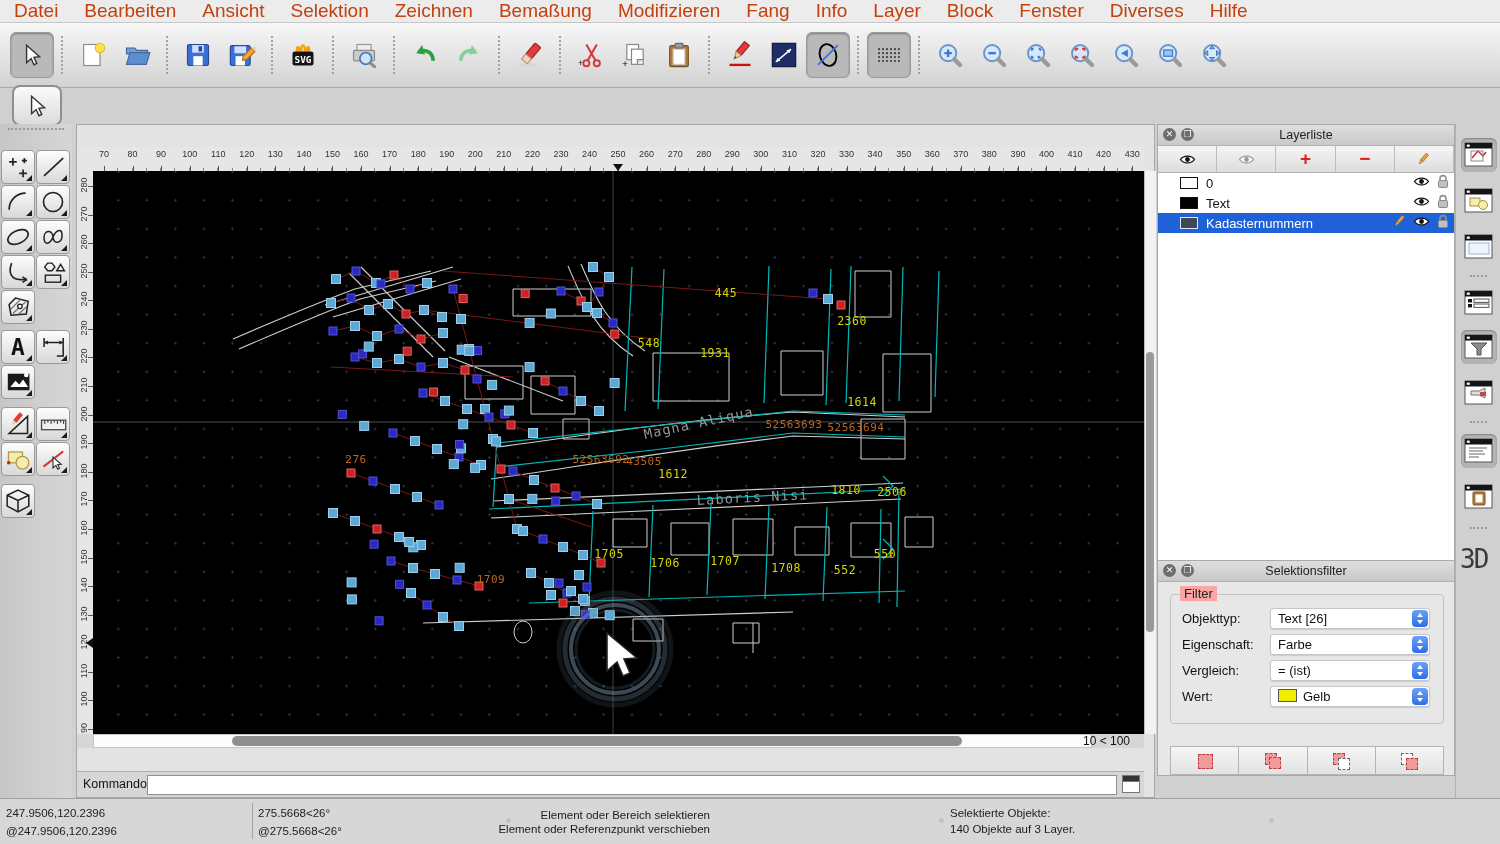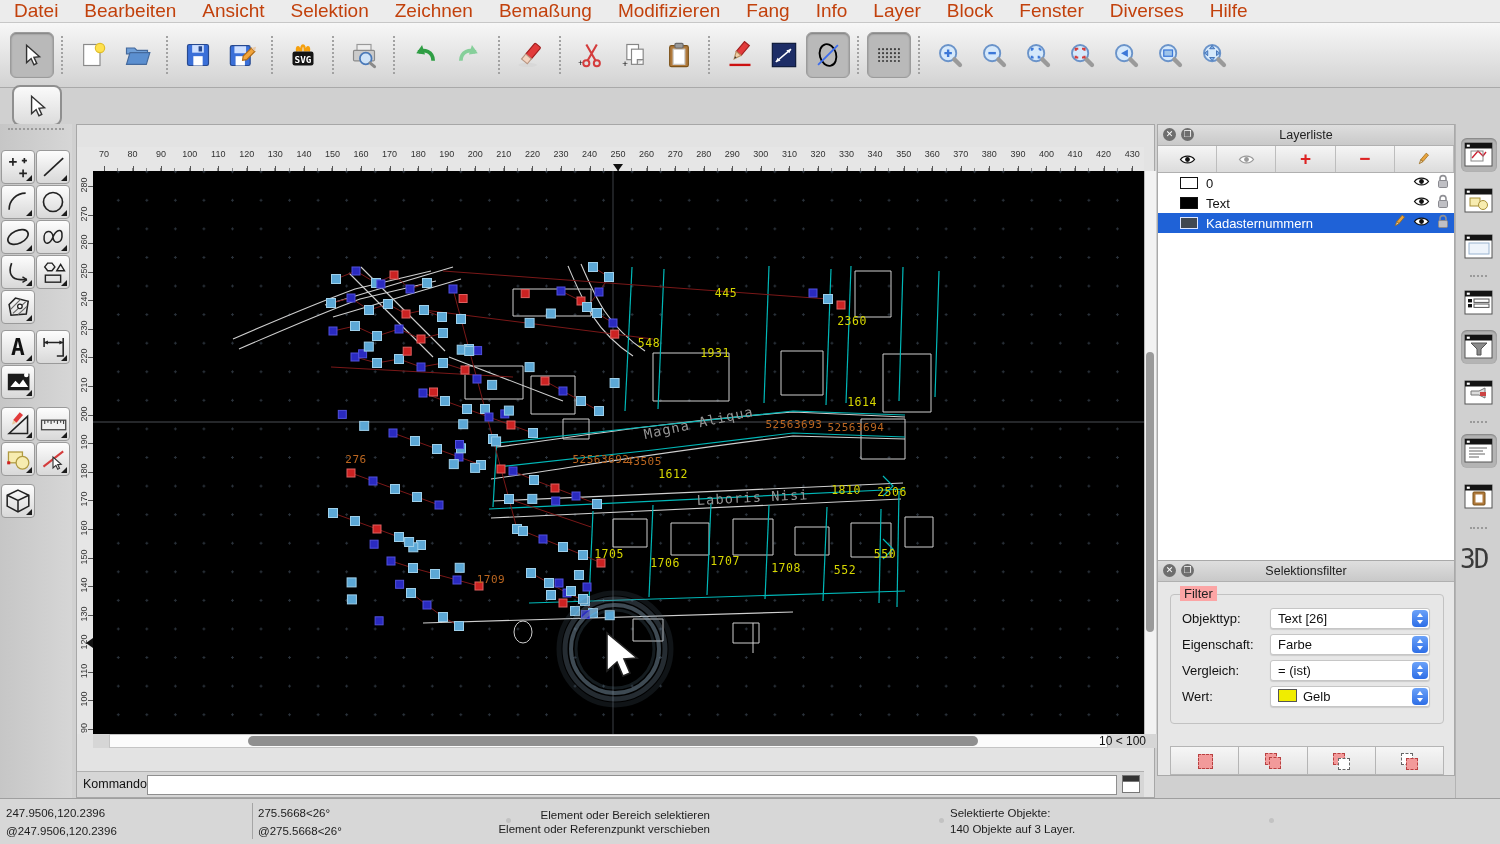--- a/index.html
+++ b/index.html
@@ -38,21 +38,21 @@
   #vruler{position:absolute;left:0;top:46px;width:16px;height:563px;background:#e6e6e6;border-right:1px solid #9e9e9e;overflow:hidden;}
   .vtick-label{position:absolute;left:1px;transform:rotate(-90deg);transform-origin:center;font-size:9px;color:#333;width:24px;text-align:center;}
   .vtick-line{position:absolute;right:0;height:1px;width:5px;background:#555;}
   .vmarker{position:absolute;right:0;transform:translateY(-50%);width:0;height:0;
     border-top:5px solid transparent;border-bottom:5px solid transparent;border-right:7px solid #111;}
   #canvas{position:absolute;left:16px;top:46px;width:1051px;height:563px;background:#000;
     background-image:radial-gradient(circle,#2a323b 1px,transparent 1.4px);
     background-size:28.56px 28.58px;background-position:11px 15px;overflow:hidden;}
   #vscroll{position:absolute;left:1067px;top:46px;width:11px;height:563px;background:#f2f2f2;border-left:1px solid #bbb;}
   #vscroll .thumb{position:absolute;left:1px;width:8px;border-radius:4px;background:#9a9a9a;}
-  #hscrollrow{position:absolute;left:16px;top:609px;width:1067px;height:14px;background:#d6d6d6;}
+  #hscrollrow{position:absolute;left:0;top:609px;width:1067px;height:14px;background:#d6d6d6;}
   #hscroll{position:absolute;left:16px;top:0;width:999px;height:14px;background:#fbfbfb;border:1px solid #c4c4c4;box-sizing:border-box;}
   #hscroll .thumb{position:absolute;top:1px;height:10px;border-radius:5px;background:#8f8f8f;}
   #zoomind{position:absolute;right:14px;top:0;font-size:12px;color:#111;line-height:14px;}
   #cmdhist{position:absolute;left:0;top:623px;width:1067px;height:23px;background:#fff;border-top:1px solid #a9a9a9;box-sizing:border-box;}
   #cmdhist .txt{position:absolute;left:6px;top:3px;font-size:12.5px;color:#1414c8;}
   #cmdhist .txt i{font-style:italic;}
   #cmdhist .mini{position:absolute;right:2px;top:2px;width:9px;height:19px;background:#f0f0f0;}
   #cmdhist .mini div{width:7px;height:16px;margin:1px;border-radius:4px;background:#8d8d8d;}
   #cmdinput{position:absolute;left:0;top:646px;width:1067px;height:26px;background:#d6d6d6;border-top:1px solid #b0b0b0;box-sizing:border-box;}
   #cmdinput label{position:absolute;left:6px;top:5px;font-size:12.5px;color:#111;}

